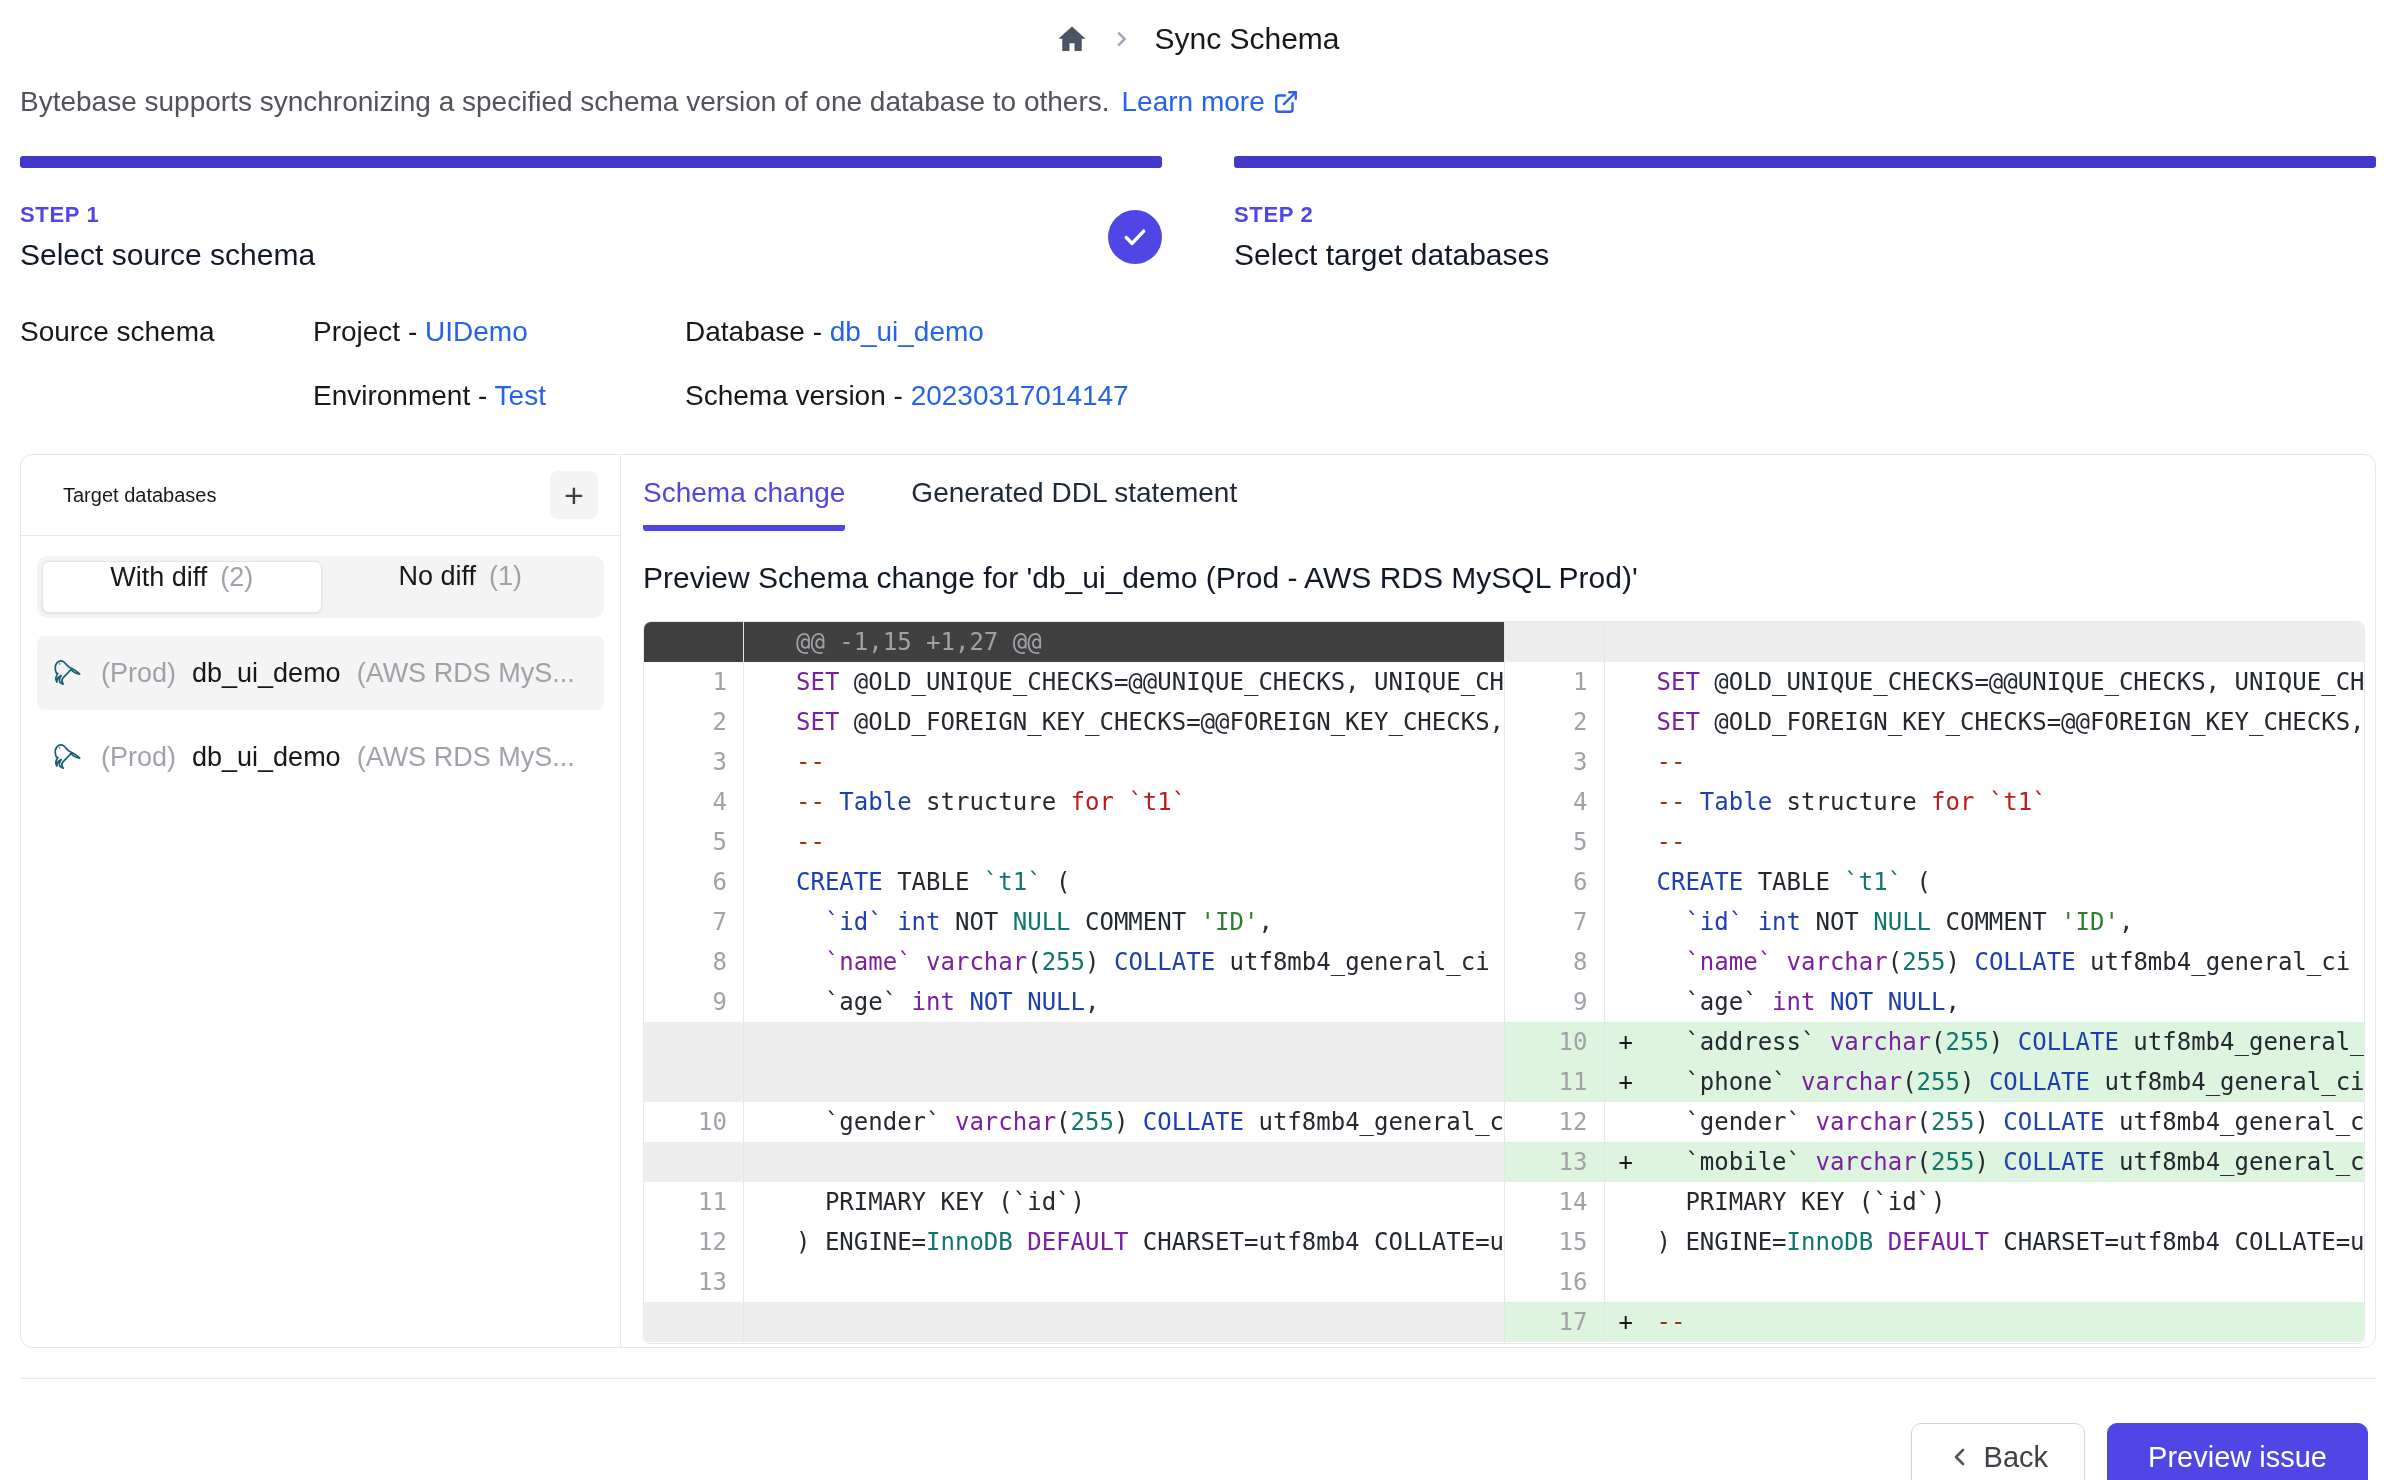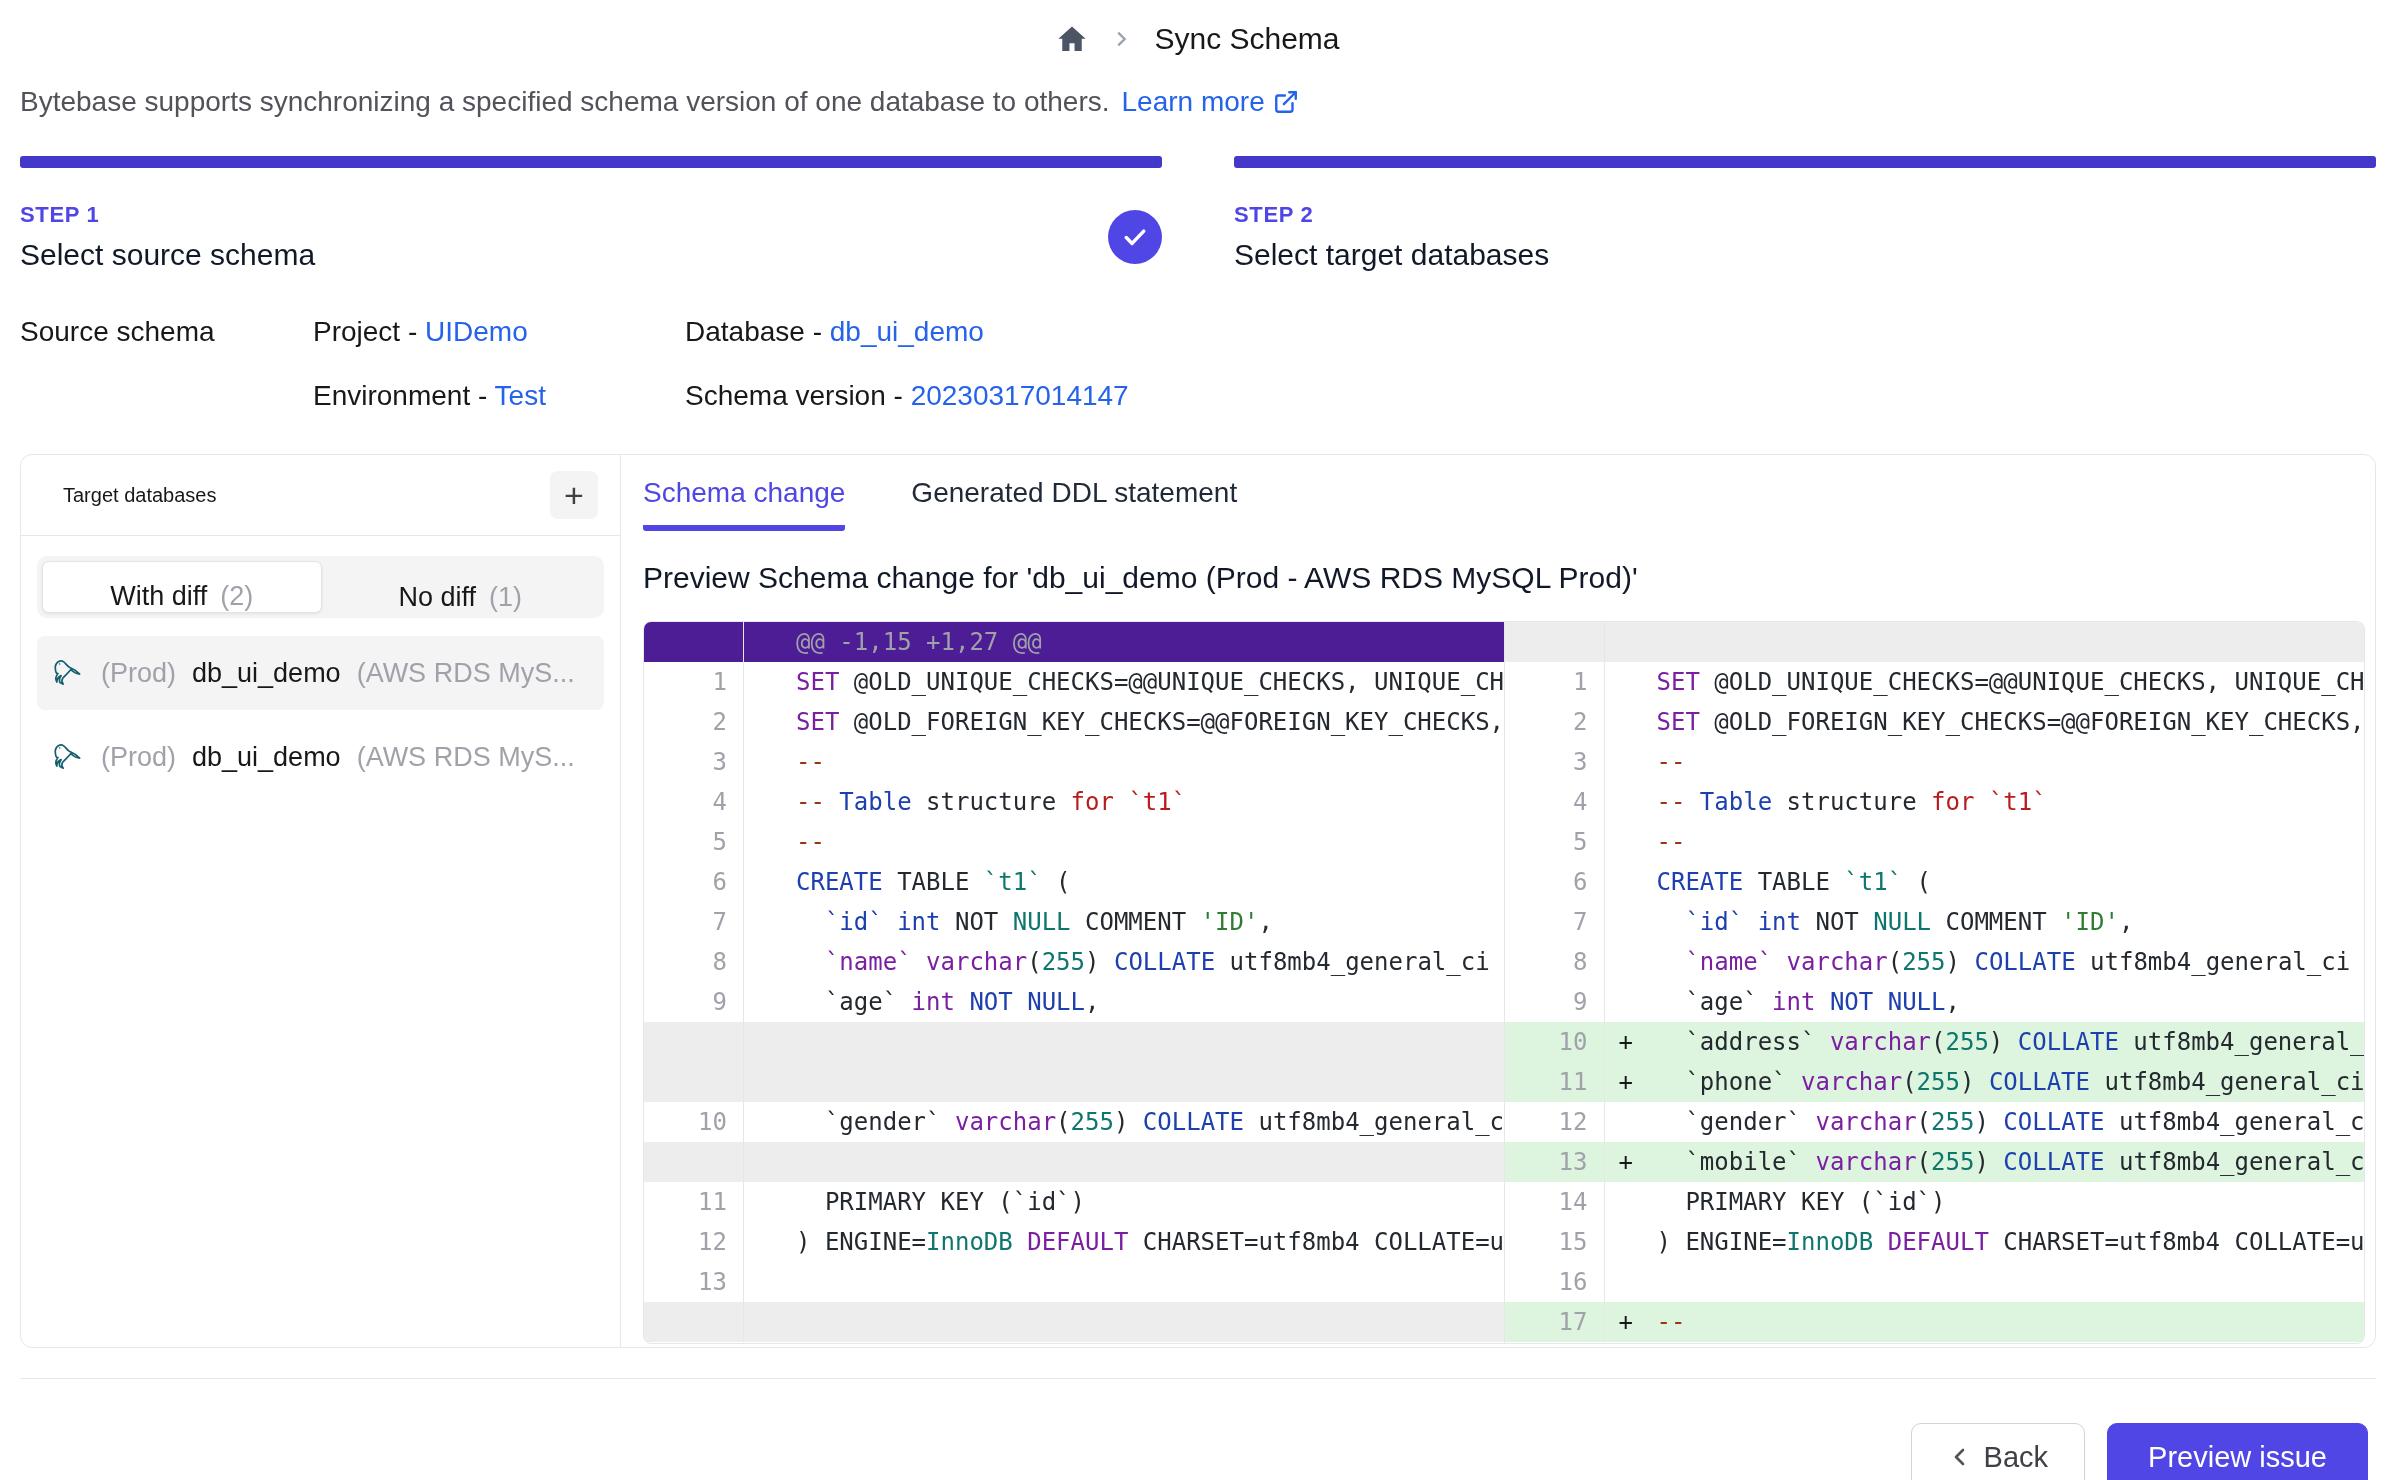--- a/index.html
+++ b/index.html
@@ -37,21 +37,21 @@
 
   
   .main { margin-top:42px; height:894px; border:1.5px solid #e5e7eb; border-radius:12px; display:flex; overflow:hidden; background:#fff; }
 
   
   .lpanel { width:600px; flex:none; border-right:1.5px solid #e5e7eb; display:flex; flex-direction:column; }
   .lpanel .phead { display:flex; align-items:center; justify-content:space-between; padding:16px 22px; border-bottom:1.5px solid #e5e7eb; }
   .lpanel .ptitle { font-size:20px; font-weight:500; color:#18181b;margin-left:20px; }
   .plus-btn { width:48px; height:48px; border:none; border-radius:8px; background:#f4f4f5; color:#3f3f46; font-size:34px; line-height:1; cursor:pointer; display:flex; align-items:center; justify-content:center; font-family:"Liberation Sans", sans-serif; }
   .seg { margin:20px 16px 8px 16px; background:#f4f4f5; border-radius:10px; padding:5px; display:flex; height:62px; }
-  .seg .cell { flex:1; display:flex; align-items:flex-end; justify-content:center; gap:13px; font-size:27px; color:#18181b; border-radius:7px; cursor:pointer; }
+  .seg .cell { flex:1; display:flex; align-items:flex-start; justify-content:center; gap:13px; font-size:27px; color:#18181b; border-radius:7px; cursor:pointer; }
   .seg .cell.active { background:#ffffff; border:1px solid #e4e4e7; box-shadow:0 1px 3px rgba(0,0,0,.08); }
   .seg .cnt { color:#a1a1aa; }
   .dblist { padding:10px 16px; }
   .dbitem { height:74px; display:flex; align-items:center; gap:16px; padding:0 14px; border-radius:8px; margin-bottom:10px; cursor:pointer; font-size:27px; white-space:nowrap; overflow:hidden; }
   .dbitem.selected { background:#f4f4f5; }
   .dbitem .env { color:#a1a1aa; }
   .dbitem .dbname { color:#18181b; font-weight:500; }
   .dbitem .inst { color:#a1a1aa; overflow:hidden; text-overflow:ellipsis; }
   .mysql { width:34px; height:34px; flex:none; }
 
@@ -63,21 +63,21 @@
   .pv-title { margin-top:30px; font-size:30px; color:#111827; }
 
   
   .diff { margin-top:26px; border:1.5px solid #e5e7eb; border-radius:8px; display:flex; overflow:hidden; flex:none; height:723px; background:#fff; }
   .pane { flex:1; min-width:0; overflow:hidden; }
   .pane.right { border-left:1.5px solid #e5e7eb; }
   .drow { display:flex; height:40px; line-height:40px; font-family:"DejaVu Sans Mono", monospace; font-size:24px; }
   .gut { width:100px; flex:none; text-align:right; padding-right:16px; color:#a1a1aa; border-right:1.5px solid #e5e7eb; }
   .sgn { width:52px; flex:none; padding-left:14px; color:#18181b; }
   .code { flex:1; min-width:0; overflow:hidden; white-space:pre; color:#24292f; }
-  .drow.hdr { background:#4c1d95; }
+  .drow.hdr { background:#404040; }
   .drow.hdr .code { color:#a1a1aa; }
   .drow.ph { background:#ededee; }
   .drow.add { background:#ddf4df; }
   .tk-pl { color:#24292f; } .tk-kw { color:#7b1fa2; } .tk-kb { color:#1e40af; }
   .tk-tl { color:#0f766e; } .tk-gr { color:#2e7d32; } .tk-cm { color:#9a3412; }
   .tk-rd { color:#b91c1c; } .tk-hd { color:#a1a1aa; }
 
   
   .footer-rule { border:none; border-top:1.5px solid #e5e7eb; margin:30px 0 0 0; }
   .footer { display:flex; justify-content:flex-end; gap:22px; margin-top:44px; padding-right:8px; }

